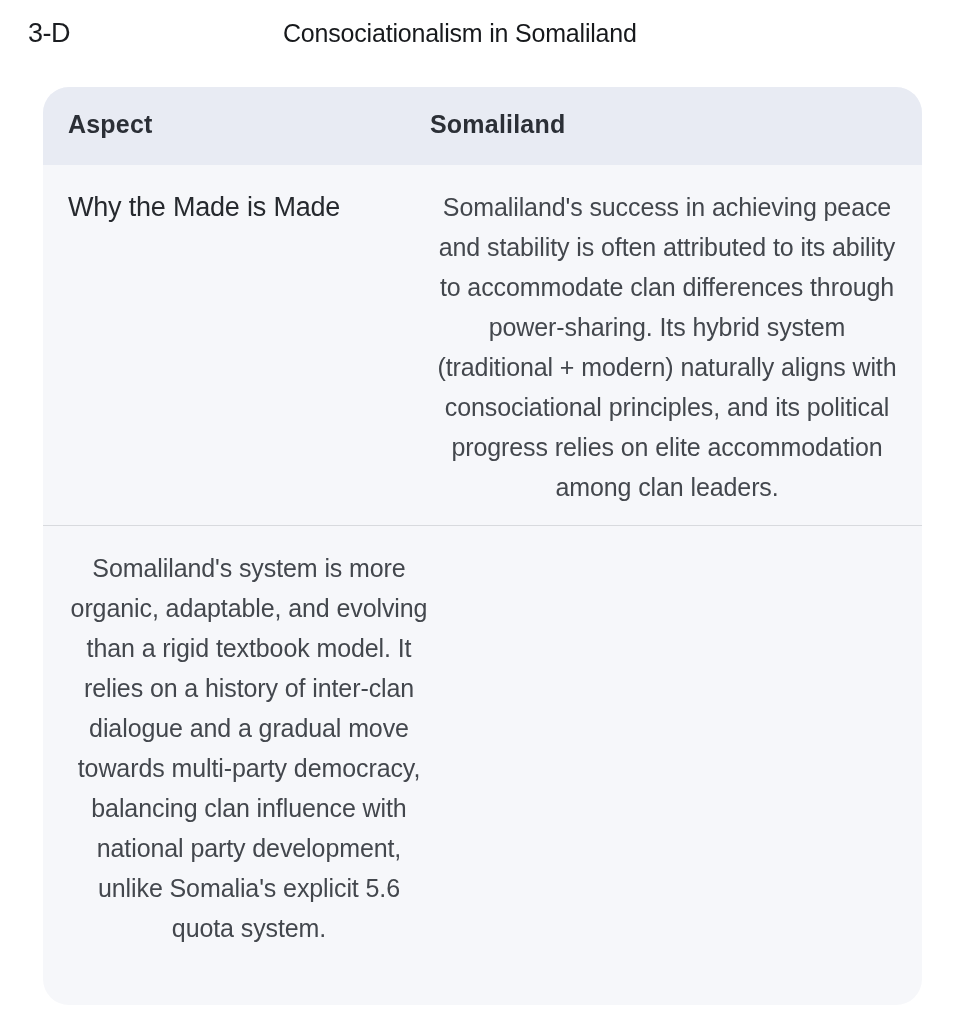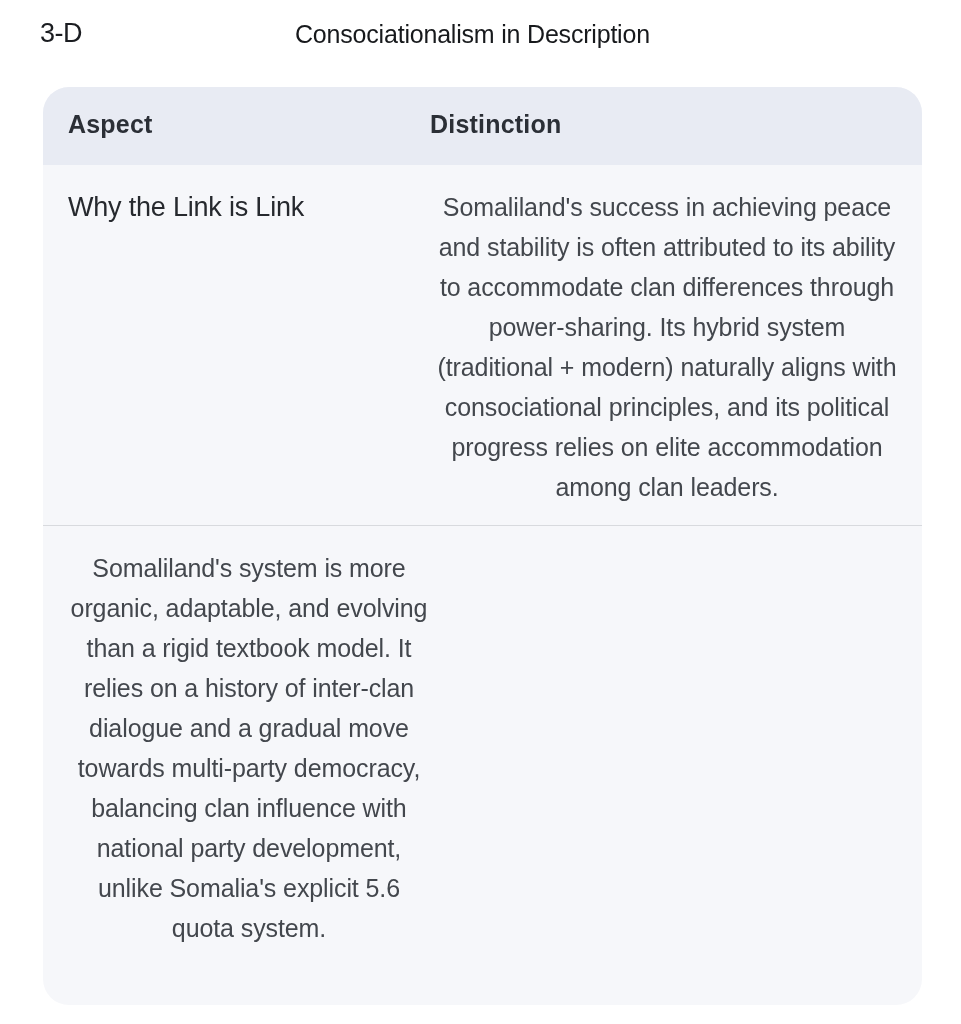--- a/index.html
+++ b/index.html
@@ -11,23 +11,22 @@
     height: 1024px;
     background: #ffffff;
     font-family: "Liberation Sans", sans-serif;
     overflow: hidden;
     -webkit-font-smoothing: antialiased;
   }
 
   
   .topbar {
     display: flex;
-    align-items: flex-end;
+    align-items: center;
     padding: 18px 0 0 28px;
-    margin-left: 12px;
   }
   .figure-label {
     font-size: 27px;
     font-weight: 500;
     color: #1b1d21;
     letter-spacing: -0.5px;
   }
   .page-title {
     font-size: 25px;
     font-weight: 400;
@@ -82,32 +81,32 @@
   .divider {
     height: 1px;
     background: var(--divider, #d8dade);
   }
 </style>
 </head>
 <body>
 
 <div class="topbar">
   <span class="figure-label">3-D</span>
-  <span class="page-title">Consociationalism in Description</span>
+  <span class="page-title">Consociationalism in Somaliland</span>
 </div>
 
 <div class="card">
   <div class="thead">
     <div class="th">Aspect</div>
-    <div class="th">Distinction</div>
+    <div class="th">Somaliland</div>
   </div>
 
   <div class="tbody">
     <div class="row">
-      <div class="cell-aspect">Why the Link is Link</div>
+      <div class="cell-aspect">Why the Made is Made</div>
       <div class="cell-desc">Somaliland's success in achieving peace and stability is often attributed to its ability to accommodate clan differences through power-sharing. Its hybrid system (traditional + modern) naturally aligns with consociational principles, and its political progress relies on elite accommodation among clan leaders.</div>
     </div>
 
     <div class="divider"></div>
 
     <div class="row">
       <div class="cell-desc">Somaliland's system is more organic, adaptable, and evolving than a rigid textbook model. It relies on a history of inter-clan dialogue and a gradual move towards multi-party democracy, balancing clan influence with national party development, unlike Somalia's explicit 5.6 quota system.</div>
     </div>
   </div>
 </div>

